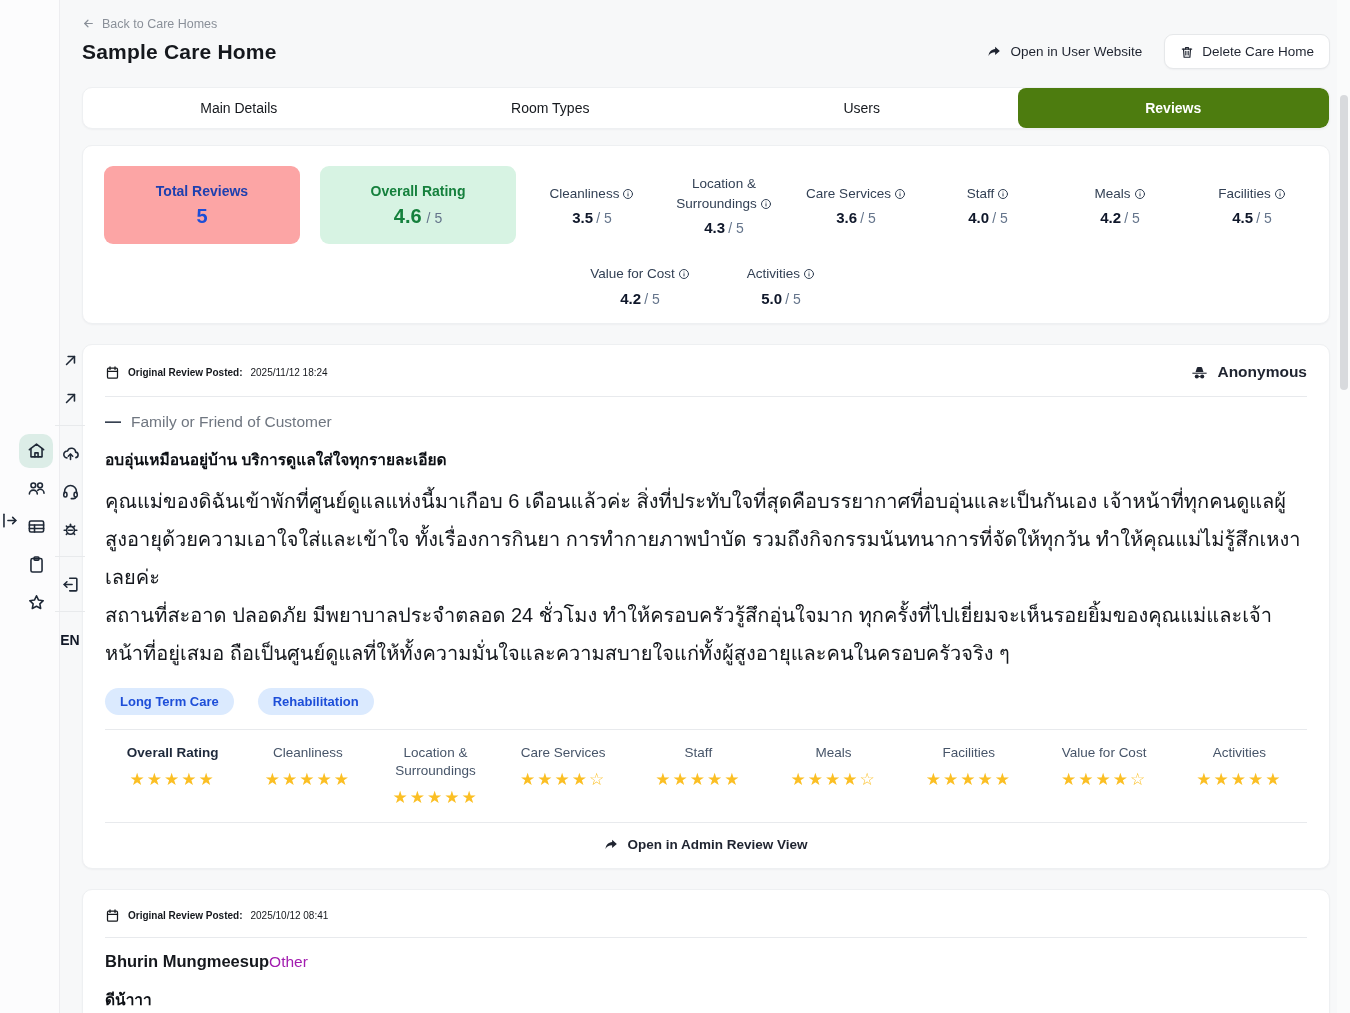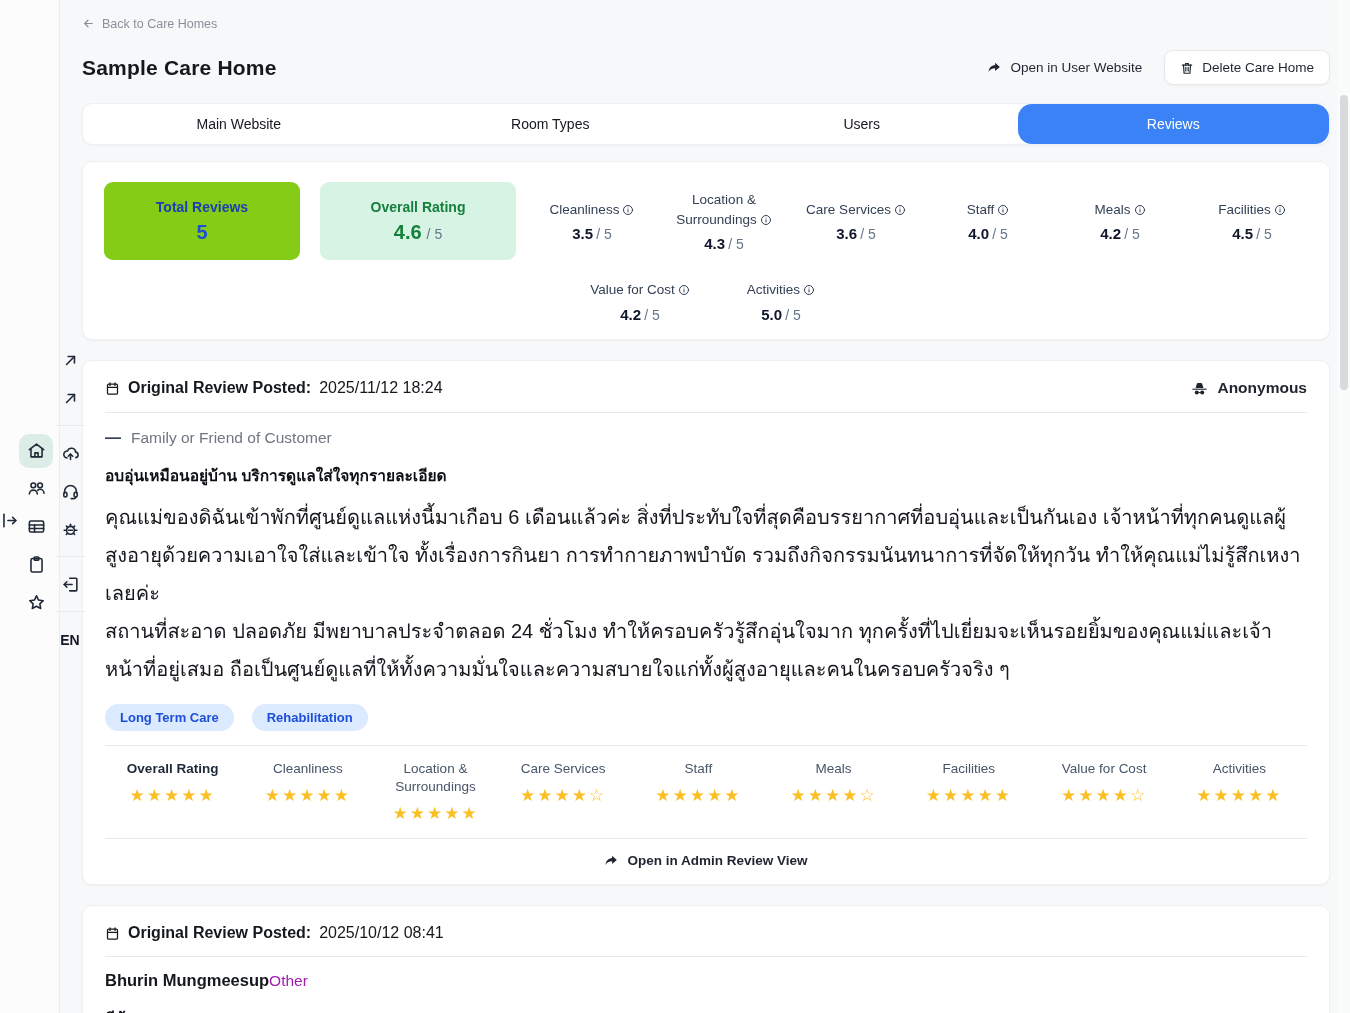--- a/index.html
+++ b/index.html
@@ -28,46 +28,46 @@
   .side-bottom { display:flex; flex-direction:column; align-items:center; gap:4px; margin-bottom:14px; }
   .side-divider { width:30px; height:1px; background:#e8eaec; margin:6px 0; }
   .lang { font-size:14px; font-weight:700; color:#111827; padding:4px 0 2px; }
 
   
   .main { margin-left:60px; padding:16px 20px 0 22px; }
 
   .back-row { display:inline-flex; align-items:center; gap:7px; color:#8a9099; font-size:12.5px; cursor:pointer; }
   .back-row svg { width:13px; height:13px; }
 
-  .title-row { display:flex; align-items:center; justify-content:space-between; margin-top:16px; }
+  .title-row { display:flex; align-items:center; justify-content:space-between; }
   .page-title { font-size:21px; font-weight:700; color:#15181d; letter-spacing:.2px; }
   .title-actions { display:flex; align-items:center; gap:22px; }
   .link-btn { display:inline-flex; align-items:center; gap:8px; background:transparent; border:none;
     font-size:13.5px; font-weight:500; color:#1f2430; cursor:pointer; font-family:inherit; }
   .link-btn svg { width:15px; height:15px; }
   .outline-btn { display:inline-flex; align-items:center; gap:8px; background:#fff; border:1px solid #e6e8ea;
     border-radius:9px; padding:9px 15px; font-size:13.5px; font-weight:500; color:#1f2430; cursor:pointer;
     box-shadow:0 1px 2px rgba(16,24,40,.04); font-family:inherit; }
   .outline-btn svg { width:14px; height:14px; }
 
   .card { background:#fff; border:1px solid #eef0f2; border-radius:10px; box-shadow:0 1px 2px rgba(16,24,40,.04); }
 
   
   .tabbar { margin-top:18px; display:flex; height:42px; overflow:hidden; }
   .tab { flex:1; display:flex; align-items:center; justify-content:center; font-size:14px; color:#15181d;
     cursor:pointer; border:none; background:transparent; font-family:inherit; border-radius:8px; }
-  .tab.active { background:#3b82f6; color:#fff; font-weight:400;border-radius:14px; }
+  .tab.active { background:#4d7c0f; color:#fff; font-weight:700; }
 
   
   .summary { margin-top:16px; padding:20px 18px 16px; }
   .summary-wrap { display:flex; flex-wrap:wrap; justify-content:center; align-items:center;
     column-gap:20px; row-gap:20px; }
   .stat-card { width:196px; height:78px; border-radius:9px; display:flex; flex-direction:column;
     align-items:center; justify-content:center; gap:6px; cursor:default; }
-  .stat-card.blue { background:#84cc16; }
+  .stat-card.blue { background:#fca5a5; }
   .stat-card.green { background:#d7f3e3; }
   .stat-label { font-size:14px; font-weight:600; }
   .blue .stat-label { color:#1e40af; }
   .green .stat-label { color:#15803d; }
   .stat-value-line { display:flex; align-items:baseline; gap:5px; }
   .blue .stat-value { font-size:20px; font-weight:700; color:#1d4ed8; }
   .green .stat-value { font-size:20px; font-weight:700; color:#15803d; }
   .stat-max { font-size:14px; color:#64748b; }
 
   .cat { width:112px; text-align:center; }
@@ -79,37 +79,37 @@
   .cat-value { font-size:15px; font-weight:700; color:#0f172a; margin-right:3px; }
 
   .refresh-row { display:flex; justify-content:center; margin:26px 0 6px; }
   .refresh-btn { display:inline-flex; align-items:center; gap:8px; border:none; background:transparent;
     font-size:14px; font-weight:600; color:#15181d; cursor:pointer; font-family:inherit; }
   .refresh-btn svg { width:15px; height:15px; }
 
   
   .review { margin-top:20px; padding:18px 22px 16px; }
   .rev-head { display:flex; align-items:center; justify-content:space-between; }
-  .posted { display:flex; align-items:center; gap:8px; font-size:16px; color:#15181d; }
+  .posted { display:flex; align-items:center; gap:8px; font-size:10px; color:#15181d; }
   .posted svg { width:15px; height:15px; }
   .posted b { font-weight:700; }
   .anon { display:flex; align-items:center; gap:8px; font-size:15.5px; font-weight:600; color:#1f2430; }
   .anon svg { width:19px; height:19px; }
   .divider { height:1px; background:#e8eaed; margin:14px 0; }
 
   .relation-row { display:flex; align-items:center; gap:10px; margin:16px 0 2px; }
   .rev-dash { font-size:16px; color:#374151; font-weight:600; }
   .relation { font-size:15.5px; color:#6f7680; }
   .name-row { display:flex; align-items:baseline; margin:14px 0 2px; }
   .rev-name { font-size:16.5px; font-weight:700; color:#15181d; }
   .rev-relation-inline { font-size:15.5px; color:#a21caf; }
 
   .rev-title { font-size:15.5px; font-weight:700; color:#0c0f14; margin-top:16px; }
   .rev-body { font-size:20px; color:#15181d; line-height:1.9; margin-top:10px; }
-  .tag-row { display:flex; gap:18px; margin:16px 0 2px; }
+  .tag-row { display:flex; gap:24px; margin:16px 0 2px; }
   .tag { background:#dbeafe; color:#1d4ed8; font-size:13px; font-weight:600; border-radius:999px;
     padding:6px 15px; cursor:default; }
 
   .ratings-row { display:flex; align-items:flex-start; margin:14px 0 4px; }
   .rating-col { flex:1; text-align:center; }
   .rating-label { font-size:13.5px; color:#475569; line-height:1.35; }
   .rating-label.strong { font-weight:700; color:#1e293b; }
   .stars { margin-top:7px; font-size:17px; letter-spacing:2px; white-space:nowrap; }
   .st { color:#fbbf24; }
 
@@ -282,21 +282,21 @@
               <path d="M14 11v6"></path>
             </svg>
         </span>
         <span>Delete Care Home</span>
       </button>
     </div>
   </div>
 
   
   <div class="card tabbar">
-    <button class="tab">Main Website</button>
+    <button class="tab">Main Details</button>
     <button class="tab">Room Types</button>
     <button class="tab">Users</button>
     <button class="tab active">Reviews</button>
   </div>
 
   
   <section class="card summary">
     <div class="summary-wrap">
       <div class="stat-card blue">
         <div class="stat-label">Total Reviews</div>

